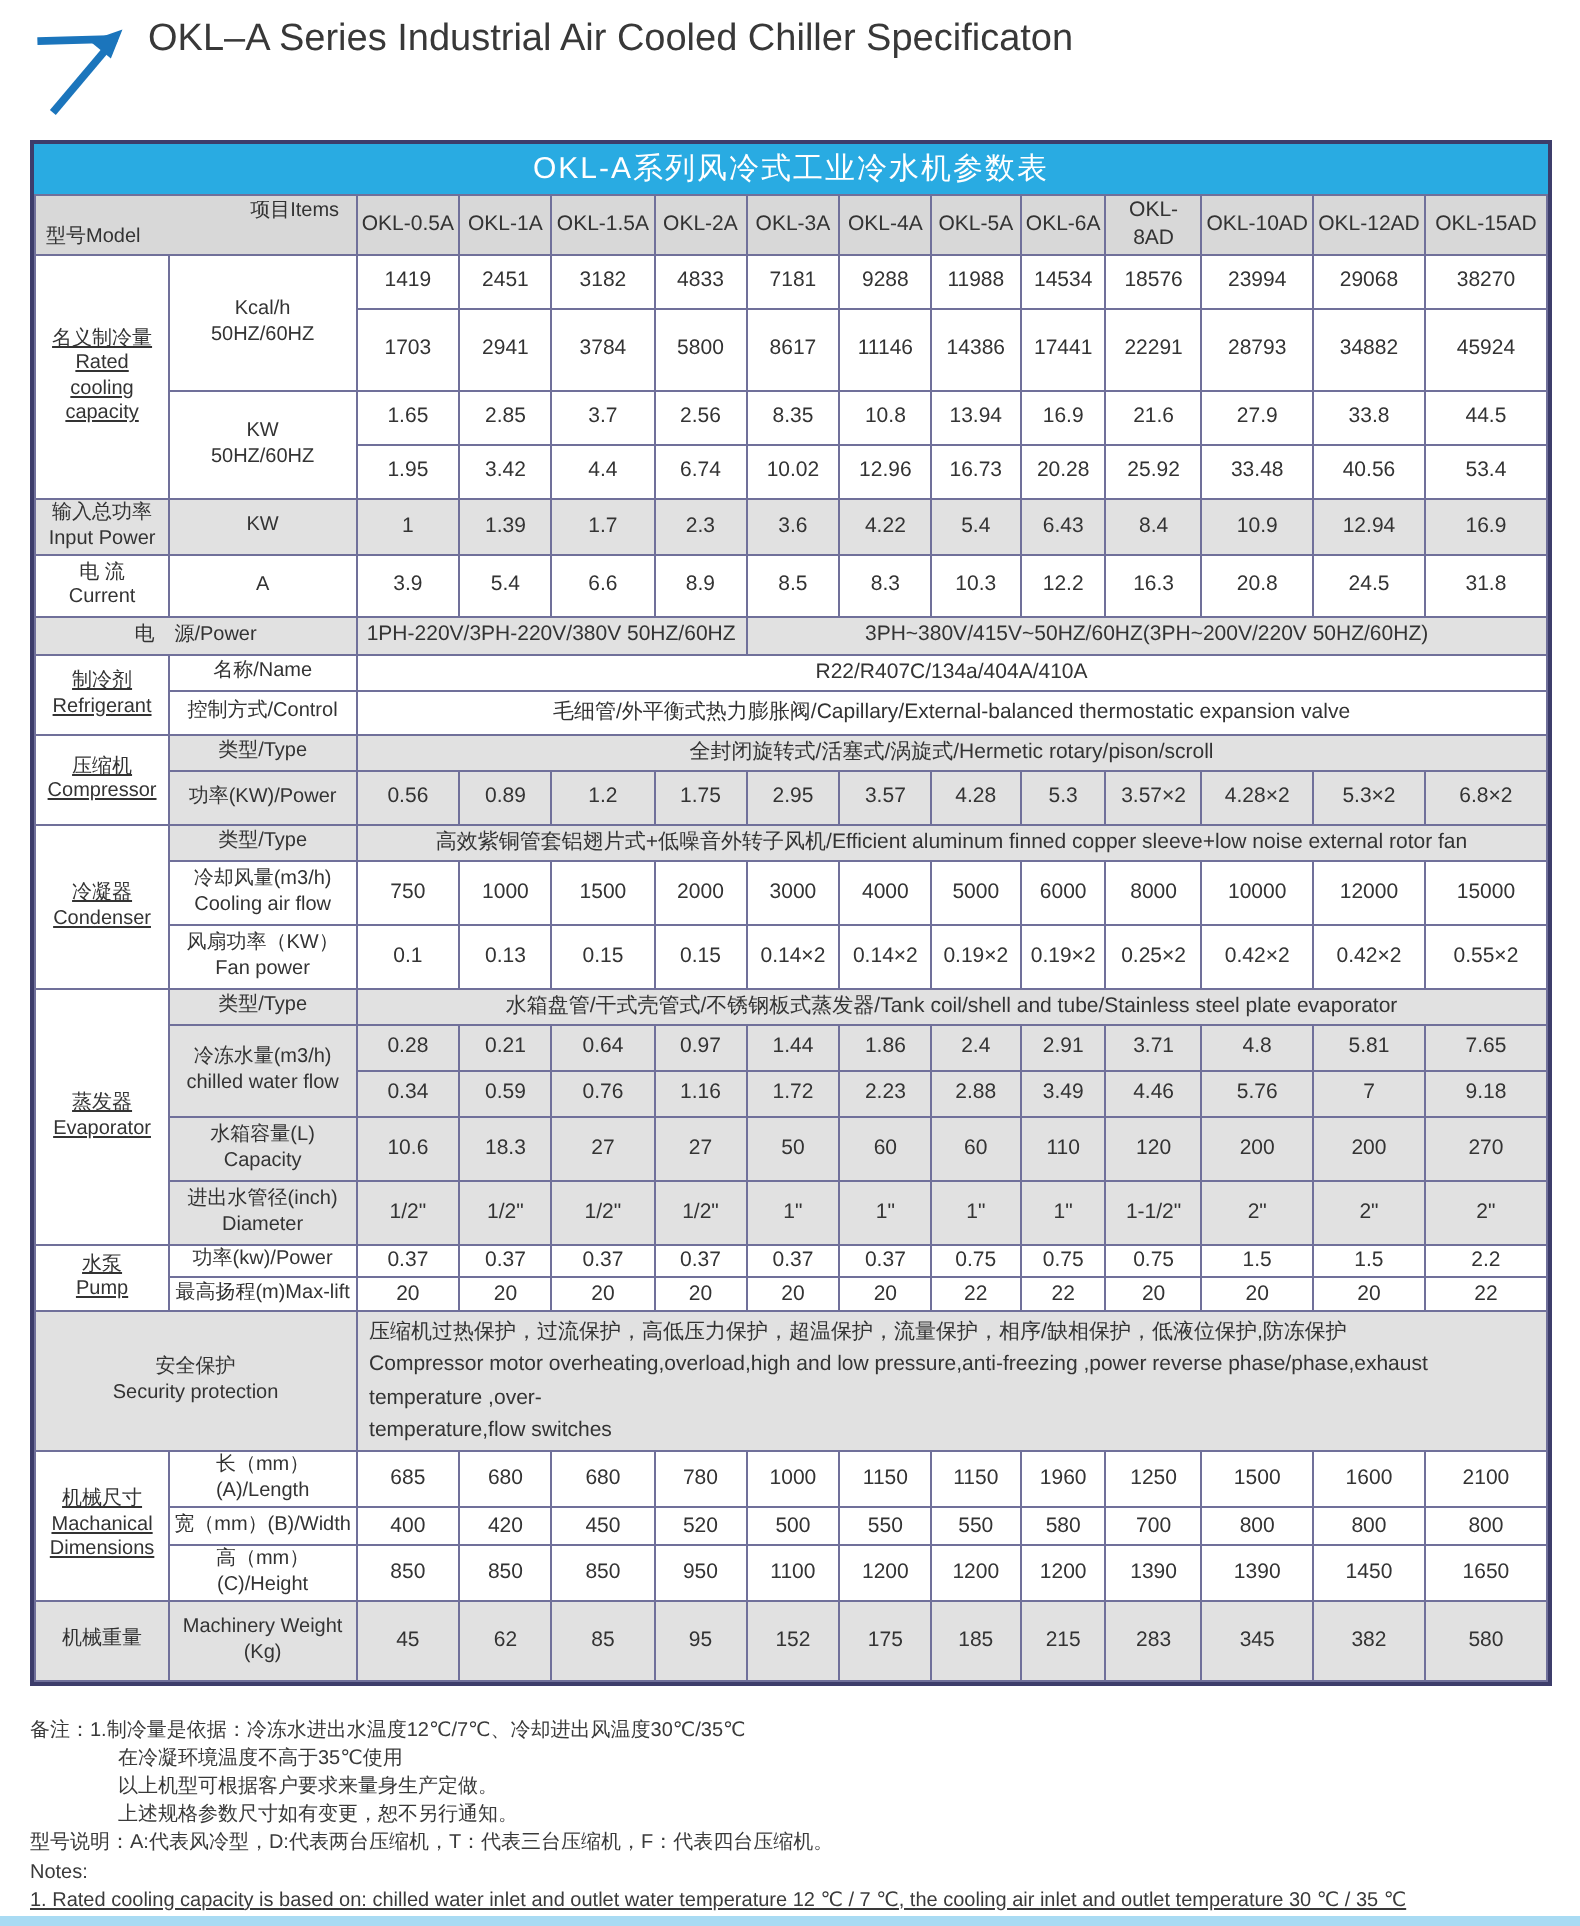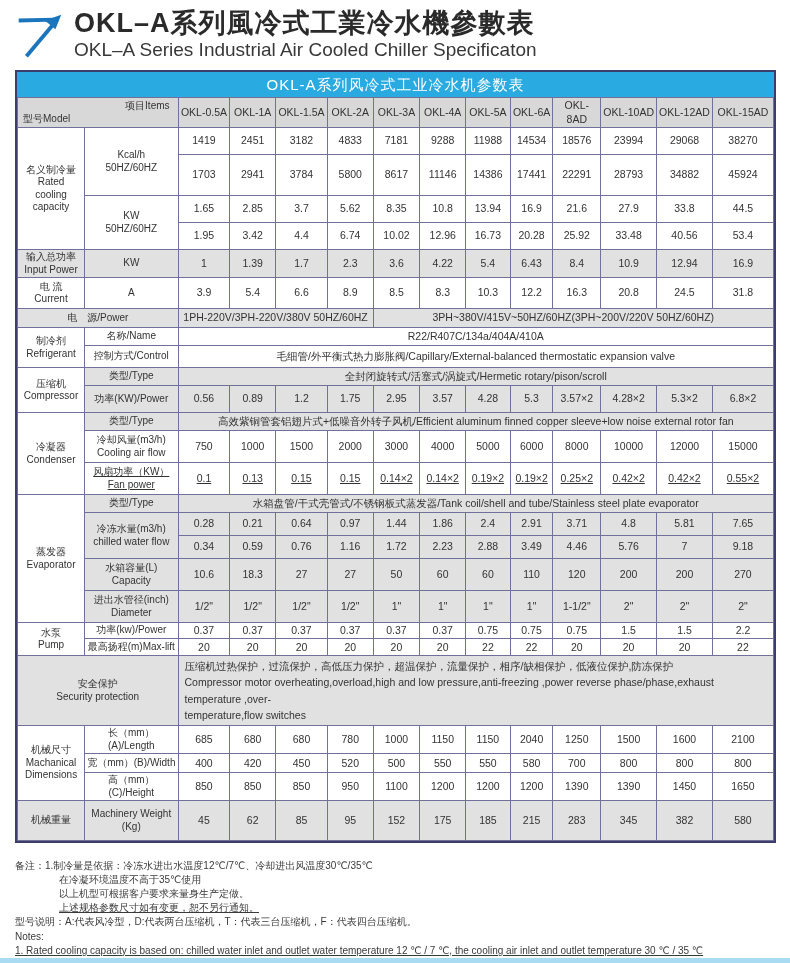--- a/index.html
+++ b/index.html
@@ -18,21 +18,21 @@
   .spec-wrap{margin:4px 14px 0 15px;border:2px solid #3d3d6b;}
   .tbar{background:#29abe2;color:#ffffff;text-align:center;font-size:15px;
         line-height:25px;height:25px;letter-spacing:1px;}
   table{border-collapse:collapse;table-layout:fixed;width:100%;}
   th,td{border:1px solid #70709a;font-weight:normal;font-size:10.5px;
         text-align:center;padding:1px 1px;line-height:1.25;color:#333;
         overflow:hidden;}
   tr.hdr th{background:#d8d8d8;font-size:10.5px;}
   tr.hdr{height:30px;}
   tr.rshade th,tr.rshade td{background:#e1e1e1;}
-  th.nofill{background:#ffffff !important;}
+  th.nofill{background:#ffffff !important;text-decoration:underline;}
   th.cat,th.item{font-size:10px;}
   td.left{text-align:left;padding:2px 6px;line-height:1.55;}
   .corner{position:relative;
     background-image:linear-gradient(to bottom right,
       transparent 49.3%,#70709a 49.3%,#70709a 50.7%,transparent 50.7%);}
   .c-model{position:absolute;left:5px;bottom:2px;font-size:10px;}
   .c-items{position:absolute;right:8px;top:2px;font-size:10px;}
   
   .notes{margin:16px 14px 0 15px;font-size:10px;color:#3a3a3a;}
   .notes div{line-height:14px;white-space:nowrap;}
@@ -43,21 +43,20 @@
 </head>
 <body>
 
 <div class="page-header">
   <svg class="logo" viewBox="0 0 60 52">
     <line x1="9" y1="10" x2="46" y2="9" stroke="#1b75bc" stroke-width="4"></line>
     <line x1="17" y1="47" x2="49" y2="9" stroke="#1b75bc" stroke-width="4"></line>
     <path d="M53 4 L36 10 L47 19 Z" fill="#1b75bc"></path>
   </svg>
   <div class="titles">
-    <div class="title-zh">OKL–A系列風冷式工業冷水機參數表</div>
     <div class="title-en">OKL–A Series Industrial Air Cooled Chiller Specificaton</div>
   </div>
 </div>
 
 <div class="spec-wrap">
   <div class="tbar">OKL-A系列风冷式工业冷水机参数表</div>
   <table>
     <colgroup>
       <col style="width:66px">
         <col style="width:92px">
@@ -121,21 +120,21 @@
           <td>22291</td>
           <td>28793</td>
           <td>34882</td>
           <td>45924</td>
         </tr>
         <tr style="height: 27px;">
           <th class="item" rowspan="2">KW<br>50HZ/60HZ</th>
           <td>1.65</td>
           <td>2.85</td>
           <td>3.7</td>
-          <td>5.62</td>
+          <td>2.56</td>
           <td>8.35</td>
           <td>10.8</td>
           <td>13.94</td>
           <td>16.9</td>
           <td>21.6</td>
           <td>27.9</td>
           <td>33.8</td>
           <td>44.5</td>
         </tr>
         <tr style="height: 27px;">
@@ -231,21 +230,21 @@
           <td>2000</td>
           <td>3000</td>
           <td>4000</td>
           <td>5000</td>
           <td>6000</td>
           <td>8000</td>
           <td>10000</td>
           <td>12000</td>
           <td>15000</td>
         </tr>
-        <tr style="height: 32px; text-decoration: underline;">
+        <tr style="height: 32px;">
           <th class="item">风扇功率（KW）<br>Fan power</th>
           <td>0.1</td>
           <td>0.13</td>
           <td>0.15</td>
           <td>0.15</td>
           <td>0.14×2</td>
           <td>0.14×2</td>
           <td>0.19×2</td>
           <td>0.19×2</td>
           <td>0.25×2</td>
@@ -355,21 +354,21 @@
         <tr style="height: 19px;">
           <th class="cat nofill" rowspan="3">机械尺寸<br>Machanical<br>Dimensions</th>
           <th class="item">长（mm）(A)/Length</th>
           <td>685</td>
           <td>680</td>
           <td>680</td>
           <td>780</td>
           <td>1000</td>
           <td>1150</td>
           <td>1150</td>
-          <td>2040</td>
+          <td>1960</td>
           <td>1250</td>
           <td>1500</td>
           <td>1600</td>
           <td>2100</td>
         </tr>
         <tr style="height: 19px;">
           <th class="item">宽（mm）(B)/Width</th>
           <td>400</td>
           <td>420</td>
           <td>450</td>
@@ -416,21 +415,21 @@
         </tr>
       </tbody>
   </table>
 </div>
 
 <div class="notes">
   <div class="notes-zh">
       <div style="padding-left: 0px;">备注：1.制冷量是依据：冷冻水进出水温度12℃/7℃、冷却进出风温度30℃/35℃</div>
       <div style="padding-left: 44px;">在冷凝环境温度不高于35℃使用</div>
       <div style="padding-left: 44px;">以上机型可根据客户要求来量身生产定做。</div>
-      <div style="padding-left: 44px; text-decoration: underline;">上述规格参数尺寸如有变更，恕不另行通知。</div>
+      <div style="padding-left: 44px;">上述规格参数尺寸如有变更，恕不另行通知。</div>
       <div style="padding-left: 0px;">型号说明：A:代表风冷型，D:代表两台压缩机，T：代表三台压缩机，F：代表四台压缩机。</div>
     </div>
   <div class="notes-en">
       <div style="padding-left: 0px;">Notes:</div>
       <div style="padding-left: 0px; text-decoration: underline;">1. Rated cooling capacity is based on: chilled water inlet and outlet water temperature 12 ℃ / 7 ℃, the cooling air inlet and outlet temperature 30 ℃ / 35 ℃</div>
       <div style="padding-left: 0px;">2. Scope of work: chilled water temperature range: 5 ℃ to 35 ℃; chilled water inlet and outlet temperature difference: 3 ℃ to 8 ℃.</div>
     </div>
 </div>
 
 <div class="bottom-strip"></div>

